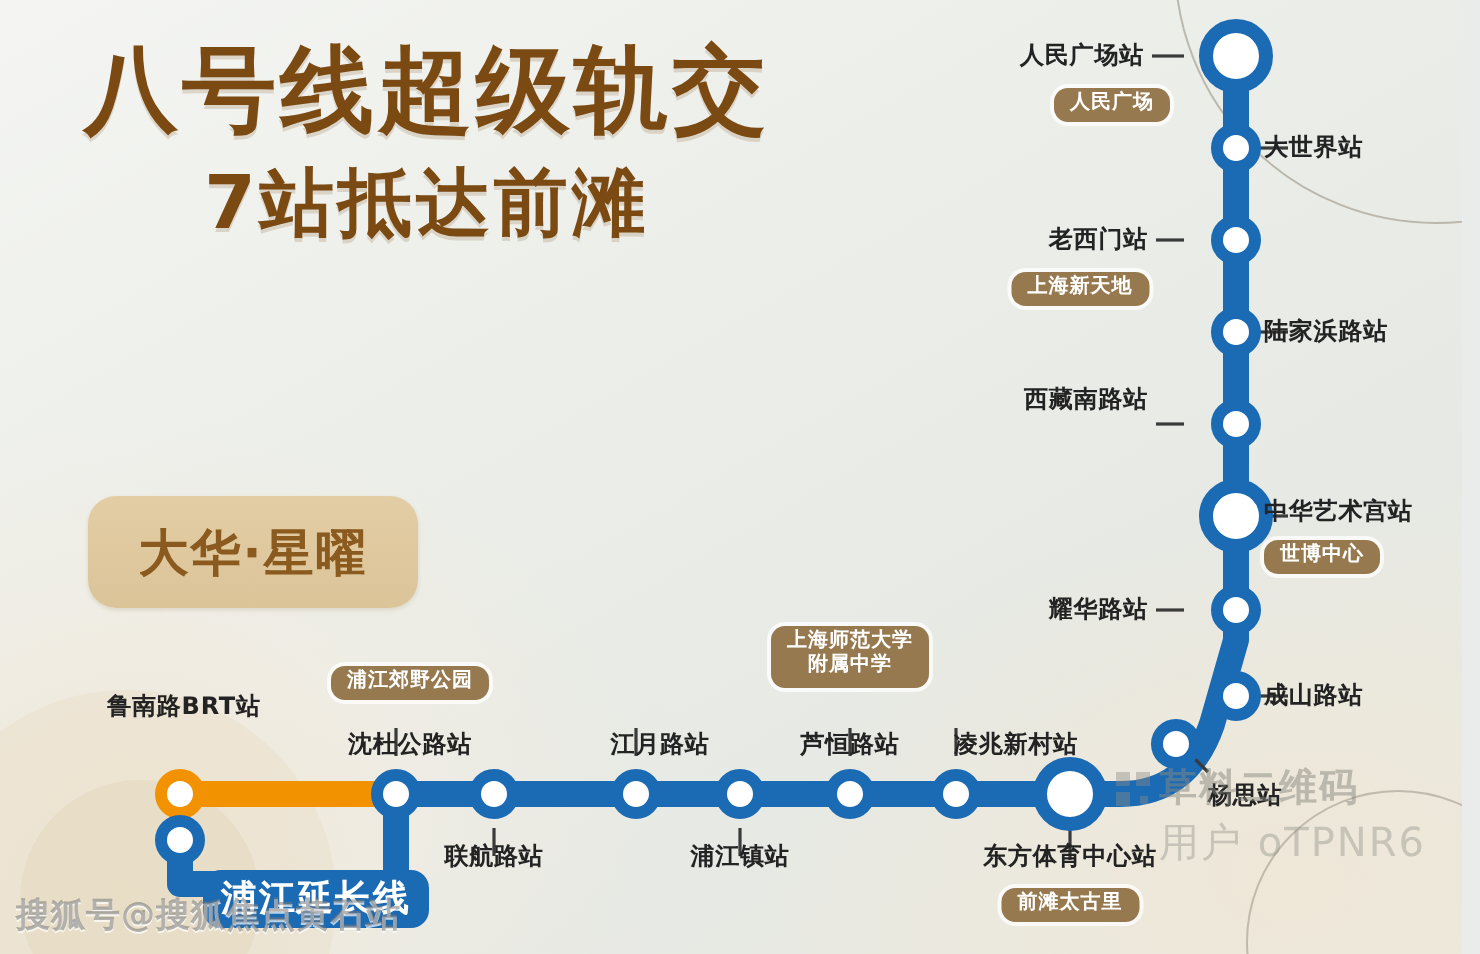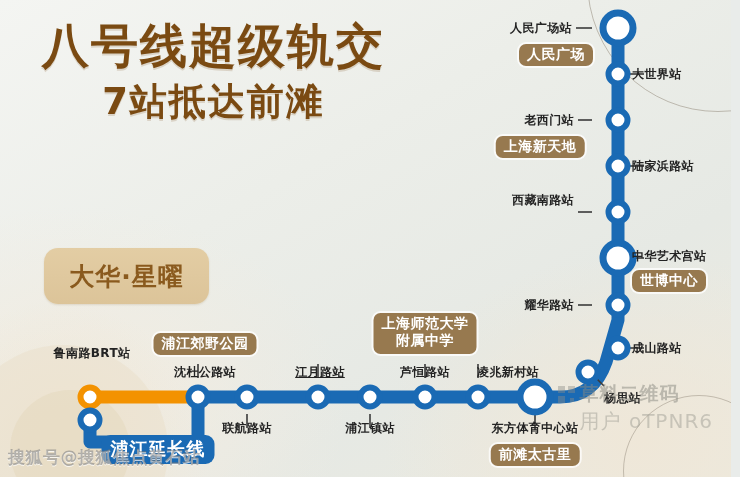--- a/index.html
+++ b/index.html
@@ -58,21 +58,21 @@
   }
   .st-label.rt{transform:translate(0,-50%);}
   .st-label.lt{transform:translate(-100%,-50%);}
   .st-label.top{transform:translate(-50%,-100%);}
   .st-label.bot{transform:translate(-50%,0);}
 
   .poi{
     position:absolute;white-space:nowrap;
     background:#97794f;color:#fff;
     border-radius:7px;padding:2px 8px 3px;
-    font-size:14px;font-weight:700;letter-spacing:.5px;
+    font-size:10px;font-weight:700;letter-spacing:.5px;
     font-family:"DejaVu Sans","Liberation Sans",sans-serif;
     box-shadow:0 0 0 2px rgba(255,255,255,.75);
     line-height:1.24;text-align:center;
   }
   .poi.c{transform:translateX(-50%);}
   .poi.two{padding:2px 8px 4px;}
 
   .line-tag{
     position:absolute;white-space:nowrap;
     background:#1a6ab4;color:#fff;
@@ -194,21 +194,21 @@
 
   <div class="st-label rt" style="left:604px;top:398px;">杨思站</div>
 
   <div class="st-label top" style="left:92px;top:362px;">鲁南路BRT站</div>
 
   <div class="poi c" style="left:205px;top:333px;">浦江郊野公园</div>
   <div class="st-label top" style="left:205px;top:381px;text-align:right;">沈杜公路站</div>
 
   <div class="st-label bot" style="left:247px;top:420px;">联航路站</div>
 
-  <div class="st-label top" style="left:320px;top:381px;text-decoration:underline;">江月路站</div>
+  <div class="st-label top" style="left:330px;top:381px;">江月路站</div>
 
   <div class="st-label bot" style="left:370px;top:420px;">浦江镇站</div>
 
   <div class="poi c two" style="left:425px;top:313px;">
     <div>上海师范大学</div>
     <div>附属中学</div>
   </div>
   <div class="st-label top" style="left:425px;top:381px;">芦恒路站</div>
 
   <div class="st-label top" style="left:508px;top:381px;">凌兆新村站</div>

